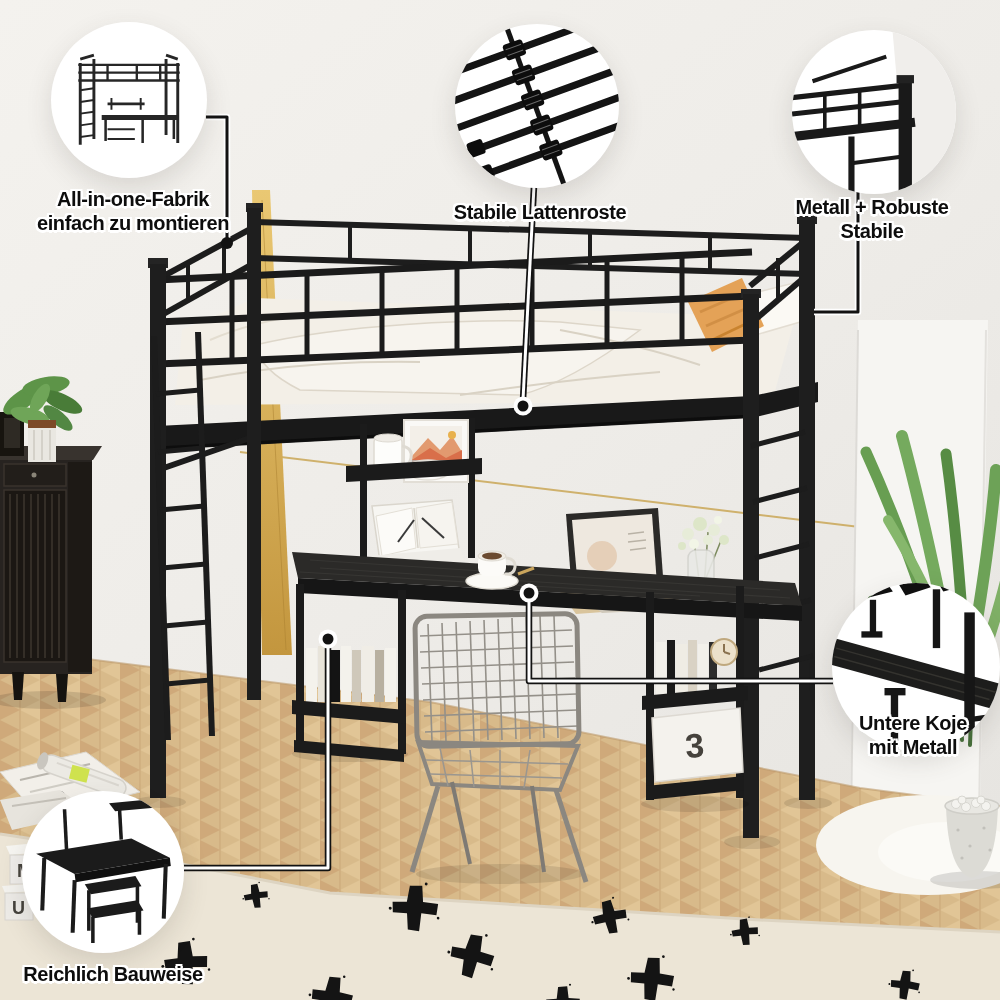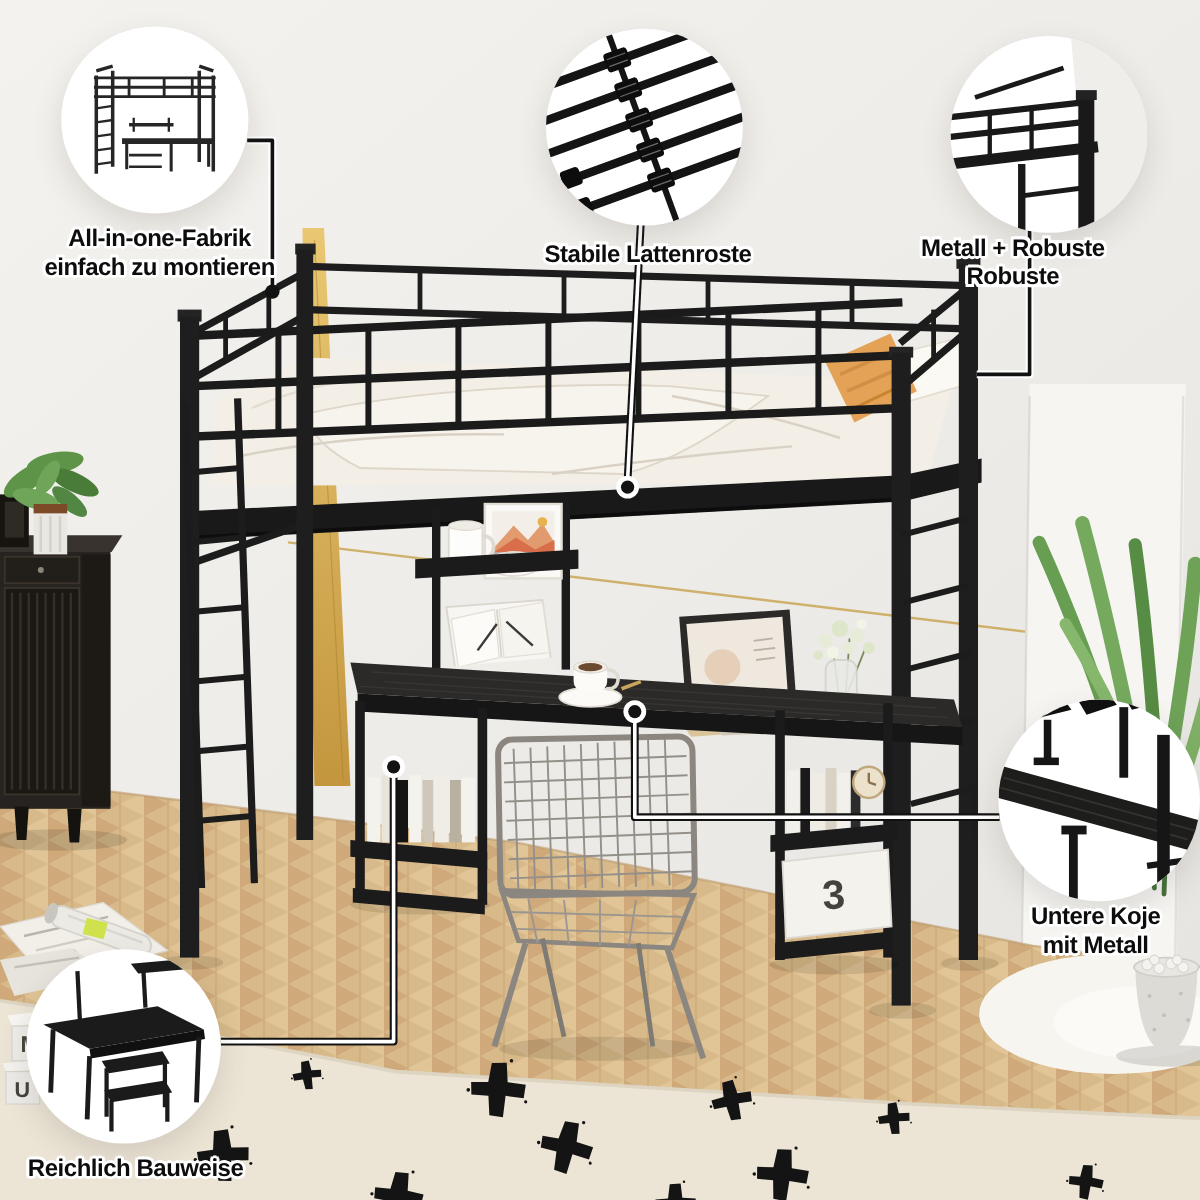--- a/index.html
+++ b/index.html
@@ -604,25 +604,25 @@
   </svg>
 </div>
 
 <div class="callout-label" style="left:540px;top:200px;">
   <span class="lbl-line">Stabile Lattenroste</span>
 </div>
 <div class="callout-label" style="left:133px;top:187px;">
   <span class="lbl-line">All-in-one-Fabrik</span>
   <span class="lbl-line">einfach zu montieren</span>
 </div>
-<div class="callout-label" style="left:844px;top:195px;">
+<div class="callout-label" style="left:872px;top:195px;">
   <span class="lbl-line">Metall + Robuste</span>
-  <span class="lbl-line">Robuste</span>
-</div>
-<div class="callout-label" style="left:913px;top:752px;">
+  <span class="lbl-line">Stabile</span>
+</div>
+<div class="callout-label" style="left:913px;top:711px;">
   <span class="lbl-line">Untere Koje</span>
   <span class="lbl-line">mit Metall</span>
 </div>
 <div class="callout-label" style="left:113px;top:962px;">
   <span class="lbl-line">Reichlich Bauweise</span>
 </div>
 
 </div>
 
 </body></html>

